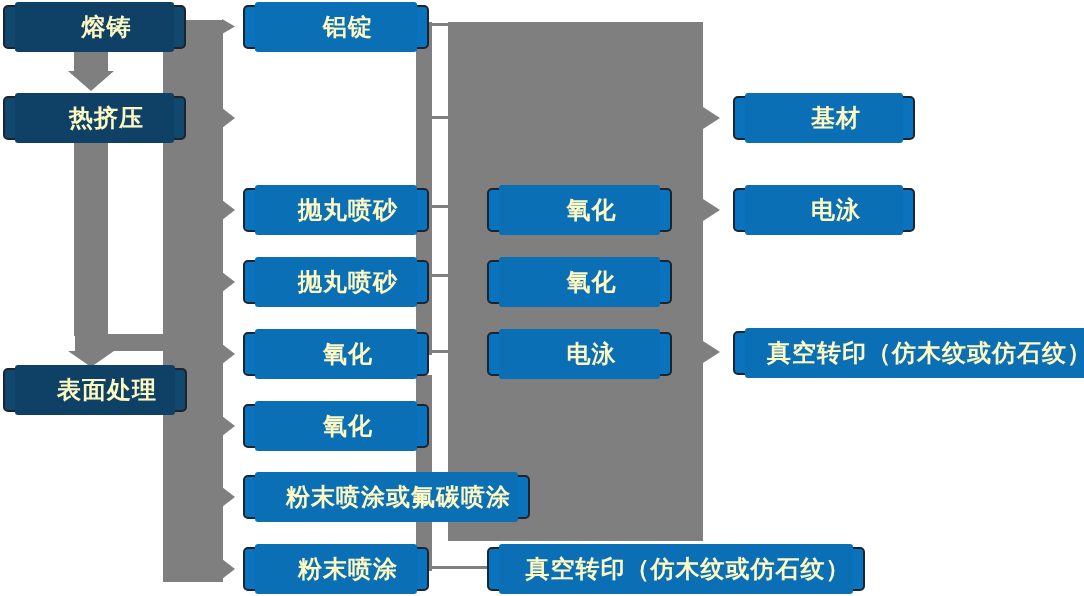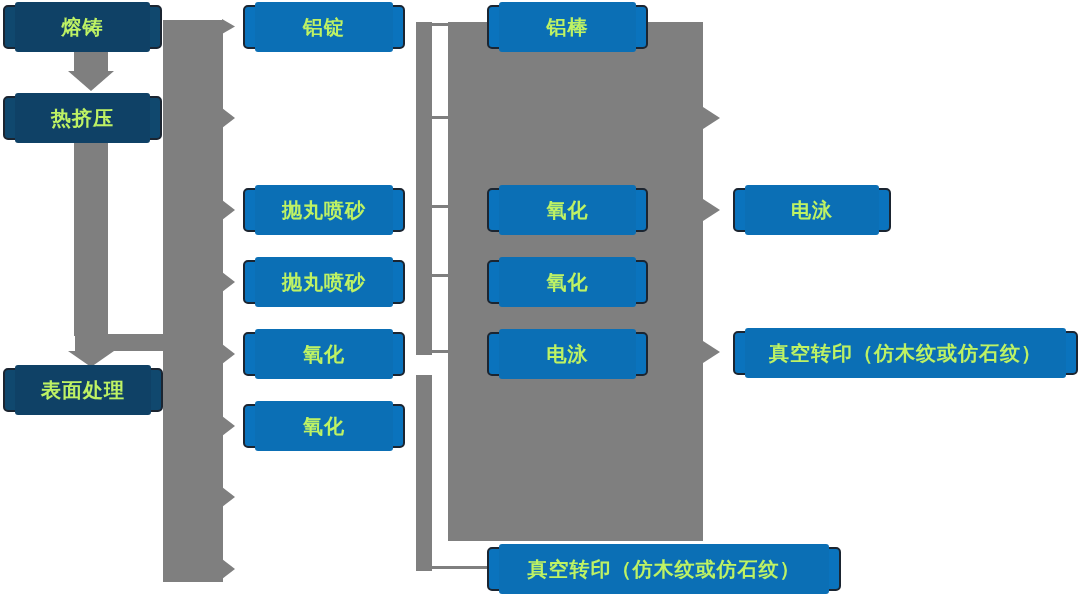--- a/index.html
+++ b/index.html
@@ -14,23 +14,24 @@
   .g{position:absolute;background:#7f7f7f;z-index:1;}
   .arr-r{clip-path:polygon(0 0,100% 50%,0 100%);}
   .arr-d{clip-path:polygon(0 0,100% 0,50% 100%);}
   
   .node{
     position:absolute;z-index:2;
     height:40px;
     border:2px solid #1b2531;
     border-radius:5px;
     display:flex;align-items:center;justify-content:center;
-    color:#bef264;font-size:20px;font-weight:bold;
+    color:#fef9c3;font-size:24px;font-weight:bold;
     letter-spacing:1px;
     white-space:nowrap;
+    padding-left:24px;
   }
   .node::before{
     content:"";position:absolute;z-index:-1;
     left:10px;right:10px;top:-5px;bottom:-5px;
     border-radius:3px;
   }
   .node.blue{background:#0a73bd;}
   .node.blue::before{background:#0b6fb5;}
   .node.navy{background:#10486e;}
   .node.navy::before{background:#0f4166;}
@@ -92,37 +93,43 @@
   </div>
   <div class="node blue" style="left:243px;top:260px;width:158px">
     <span>抛丸喷砂</span>
   </div>
   <div class="node blue" style="left:243px;top:332px;width:158px">
     <span>氧化</span>
   </div>
   <div class="node blue" style="left:243px;top:404px;width:158px">
     <span>氧化</span>
   </div>
+  <div class="node blue" style="left:243px;top:475px;width:259px">
+    <span>粉末喷涂或氟碳喷涂</span>
+  </div>
+  <div class="node blue" style="left:243px;top:547px;width:158px">
+    <span>粉末喷涂</span>
+  </div>
 
-  <div class="node blue" style="left:487px;top:5px;width:157px">
-    <span>铝棒</span>
-  </div>
   <div class="node blue" style="left:487px;top:188px;width:157px">
     <span>氧化</span>
   </div>
   <div class="node blue" style="left:487px;top:260px;width:157px">
     <span>氧化</span>
   </div>
   <div class="node blue" style="left:487px;top:332px;width:157px">
     <span>电泳</span>
   </div>
   <div class="node blue" style="left:487px;top:547px;width:350px">
     <span>真空转印（仿木纹或仿石纹）</span>
   </div>
 
+  <div class="node blue" style="left:733px;top:96px;width:154px">
+    <span>基材</span>
+  </div>
   <div class="node blue" style="left:733px;top:188px;width:154px">
     <span>电泳</span>
   </div>
   <div class="node blue" style="left:733px;top:331px;width:341px">
     <span>真空转印（仿木纹或仿石纹）</span>
   </div>
 
 </div>
 
 </body></html>

